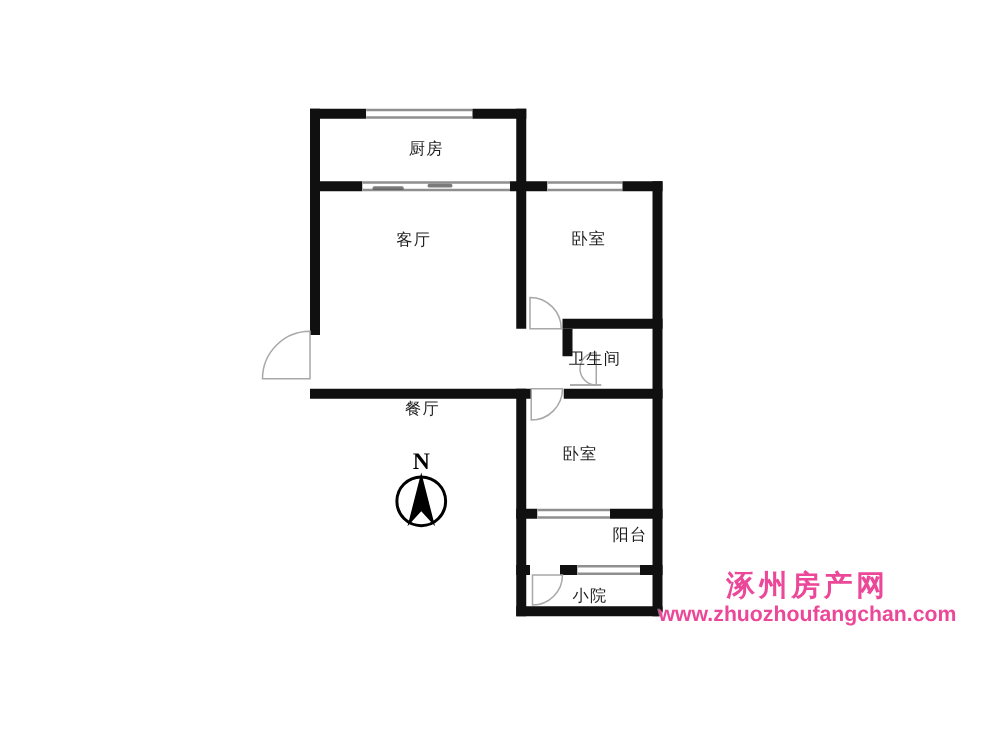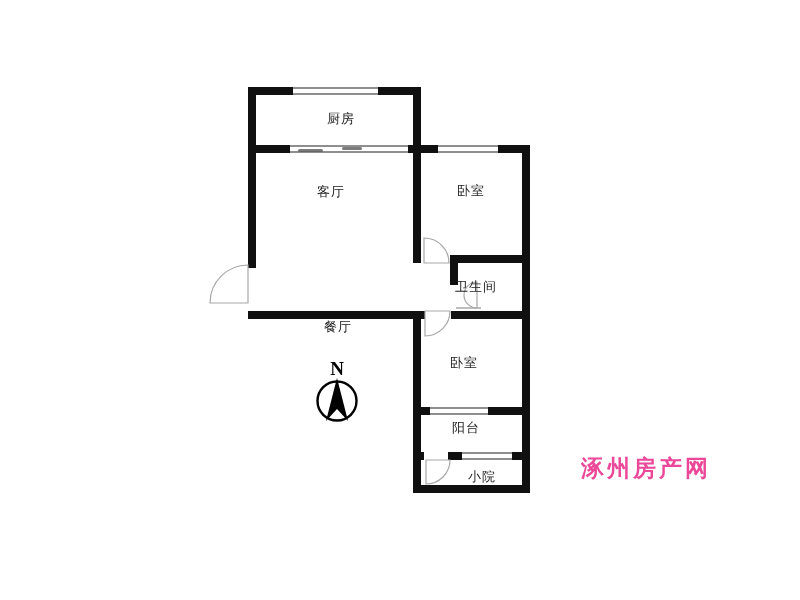--- a/index.html
+++ b/index.html
@@ -76,26 +76,27 @@
     <path d="M 425 311 L 425 336 A 25 25 0 0 0 450 311 Z" fill="#ffffff" stroke="#a8a8a8" stroke-width="1.2"></path>
     <path d="M 426 460 L 426 484 A 24 24 0 0 0 450 460 Z" fill="#ffffff" stroke="#a8a8a8" stroke-width="1.2"></path>
   </svg>
 
   <span class="room-label" style="left:341px;top:119px;">厨房</span>
   <span class="room-label" style="left:331px;top:192px;">客厅</span>
   <span class="room-label" style="left:471px;top:191px;">卧室</span>
   <span class="room-label" style="left:338px;top:288px;margin-top:39px;">餐厅</span>
   <span class="room-label" style="left:476px;top:287px;">卫生间</span>
   <span class="room-label" style="left:464px;top:363px;">卧室</span>
-  <span class="room-label" style="left:466px;top:428px;">阳台</span>
-  <span class="room-label" style="left:482px;top:477px;">小院</span>
+  <span class="room-label" style="left:504px;top:428px;">阳台</span>
+  <span class="room-label" style="left:472px;top:477px;">小院</span>
 
   <svg class="compass" width="60" height="80" viewBox="0 0 60 80">
     <text x="27" y="23" text-anchor="middle" fill="#000000">N</text>
     <circle cx="27" cy="49" r="19.5" fill="none" stroke="#000000" stroke-width="2.4"></circle>
     <polygon points="27,26 16,69 27,57 38,69" fill="#000000"></polygon>
   </svg>
 
   <div class="watermark">
     <div class="site-name">涿州房产网</div>
+    <div class="site-url">www.zhuozhoufangchan.com</div>
   </div>
 
 </div>
 
 </body></html>

